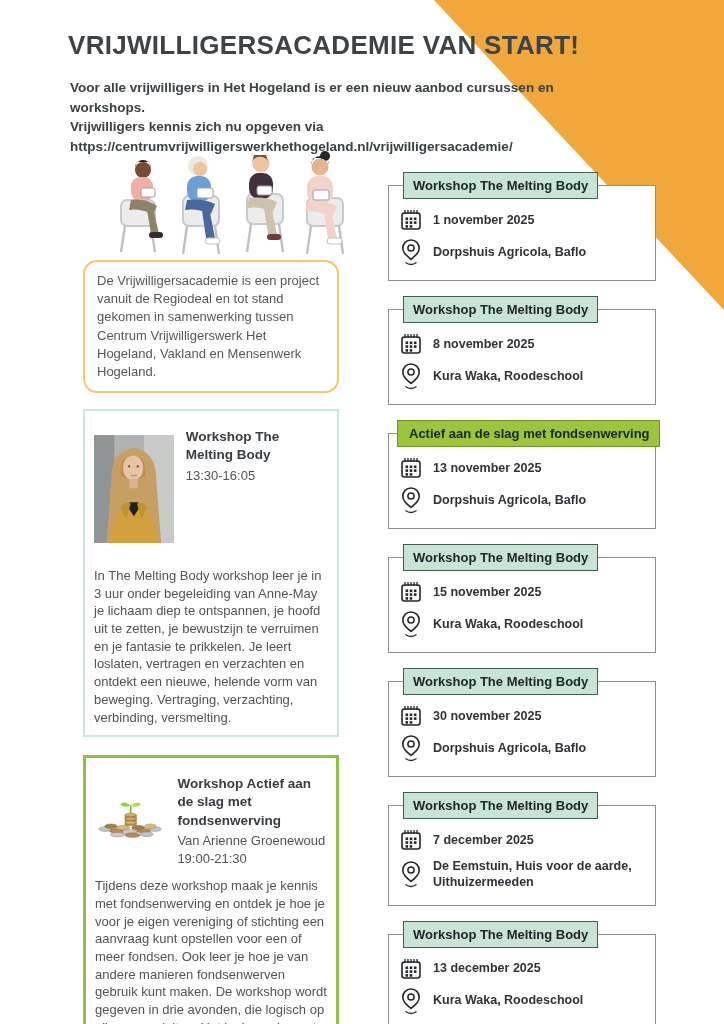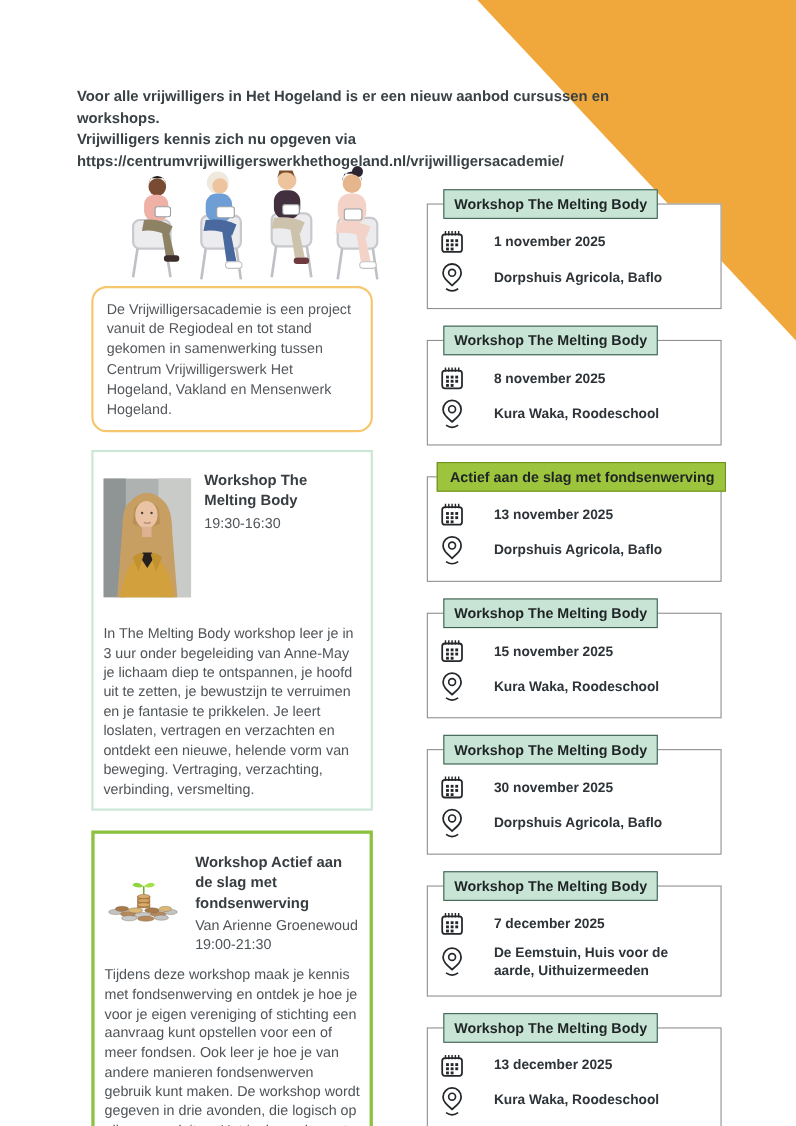--- a/index.html
+++ b/index.html
@@ -29,31 +29,32 @@
   .wcard-desc{margin-top:9px;font-size:13px;color:#4f5458;line-height:1.36;}
   
   .right-col{position:absolute;left:388px;top:172px;width:268px;z-index:2;
              display:flex;flex-direction:column;gap:15px;}
   .event-card{position:relative;margin-top:13px;border:1.5px solid #8f8f8f;background:#fff;
               padding:16px 8px 8px 10px;}
   .event-badge{position:absolute;top:-14px;left:14px;padding:5px 9px;font-size:13px;
                font-weight:bold;color:#1e2326;white-space:nowrap;}
   .event-badge.mint{background:#c8e4d4;border:1px solid #3c5f50;}
   .event-badge.lime{background:#9cc43d;border:1px solid #71921f;left:8px;padding-left:11px;}
-  .event-row{display:flex;align-items:center;gap:26px;margin:6px 0;}
+  .event-row{display:flex;align-items:center;gap:10px;margin:6px 0;}
   .event-row .icon{flex:0 0 auto;}
   .event-text{font-size:12.5px;font-weight:bold;color:#2e3338;line-height:1.3;}
 </style>
 </head>
 <body>
 
 <div class="page">
 
   <div class="triangle"></div>
 
+  <div class="title">VRIJWILLIGERSACADEMIE VAN START!</div>
 
   <div class="intro">
     <span>Voor alle vrijwilligers in Het Hogeland is er een nieuw aanbod cursussen en workshops.</span><br>
     <span>Vrijwilligers kennis zich nu opgeven via</span><br>
     <a class="url" href="#">https://centrumvrijwilligerswerkhethogeland.nl/vrijwilligersacademie/</a>
   </div>
 
   <div class="left-col">
 
     <svg class="illustration" width="252" height="110" viewBox="0 0 252 110">
@@ -134,21 +135,21 @@
             <circle cx="56" cy="40" r="1.4" fill="#4d4037"></circle>
           <path d="M47 51 q4 2 8 0" stroke="#b98878" stroke-width="1.5" fill="none"></path>
           <rect x="45" y="56" width="11" height="12" fill="#dcb292"></rect>
           <path d="M20 138 q6 -48 30 -50 q26 2 32 50 z" fill="#d2a13d"></path>
           <path d="M42 90 l9 14 l9 -14 l-4 -4 h-10 z" fill="#241f1c"></path>
           <path d="M34 92 q8 -8 13 -4 l-6 20 z" fill="#c1922f"></path>
           <path d="M68 92 q-8 -8 -13 -4 l6 20 z" fill="#c1922f"></path>
         </svg>
         <div class="txt">
           <div class="wcard-title">Workshop The Melting Body</div>
-          <div class="wcard-sub">19:30-16:30</div>
+          <div class="wcard-sub">13:30-16:05</div>
         </div>
       </div>
       <div class="wcard-desc">In The Melting Body workshop leer je in 3 uur onder begeleiding van Anne-May je lichaam diep te ontspannen, je hoofd uit te zetten, je bewustzijn te verruimen en je fantasie te prikkelen. Je leert loslaten, vertragen en verzachten en ontdekt een nieuwe, helende vorm van beweging. Vertraging, verzachting, verbinding, versmelting.</div>
     </div>
 
     <div class="wcard lime-border">
       <div class="wcard-head">
         <svg width="150" height="96" viewBox="0 0 150 96">
           <rect width="150" height="96" fill="#ffffff"></rect>
 

